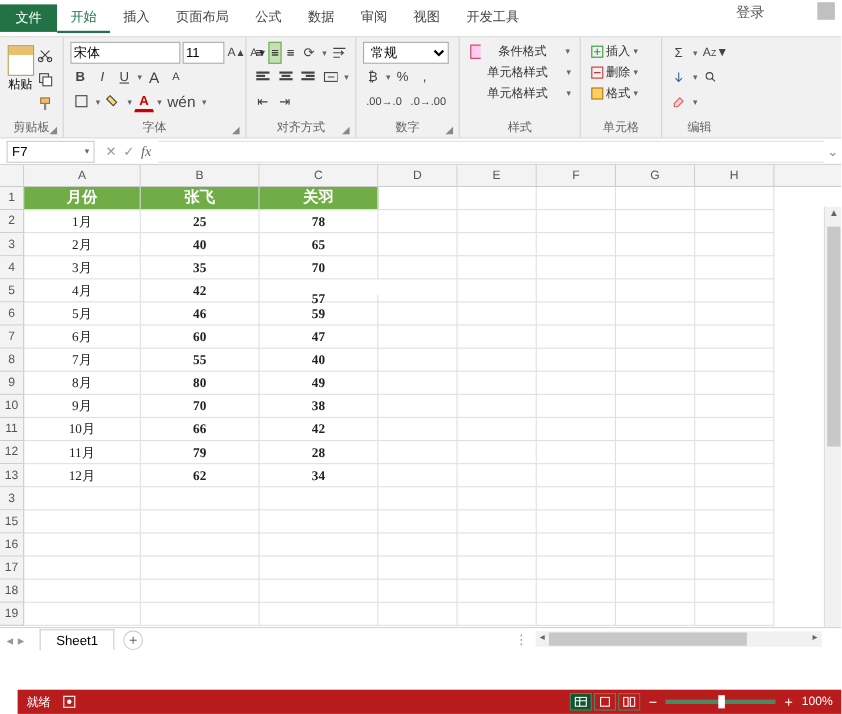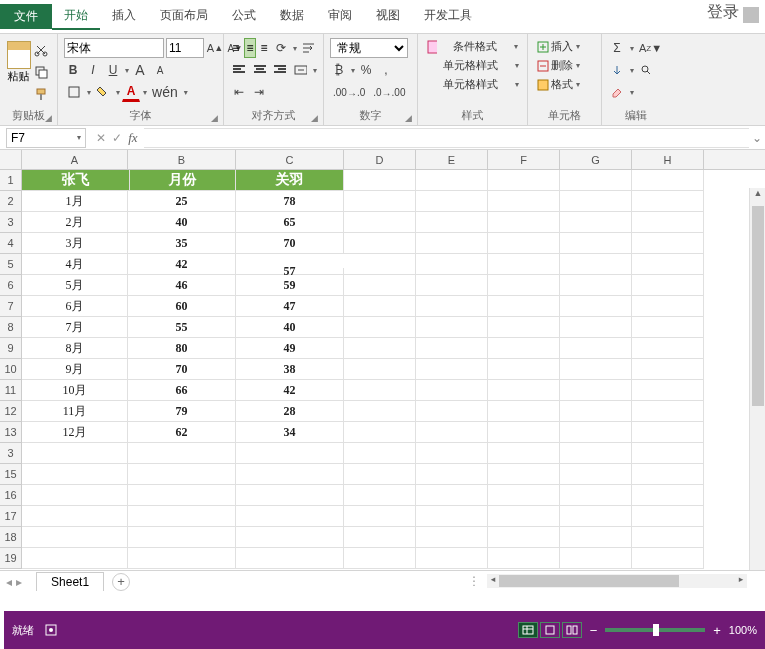--- a/index.html
+++ b/index.html
@@ -3,21 +3,21 @@
 <meta charset="utf-8">
 <style>
 * { margin: 0; padding: 0; box-sizing: border-box; }
 body { font-family: "Microsoft YaHei", SimSun, Arial, sans-serif; font-size: 12px; background: #fff; width: 765px; height: 649px; overflow: hidden; position: relative; }
 
 
 .menu-bar { height: 34px; background: #fff; display: flex; align-items: center; border-bottom: 1px solid #d4d4d4; position: relative; }
 .menu-item { padding: 4px 12px; cursor: pointer; font-size: 12px; color: #444; }
 .menu-item.file { background: #217346; color: #fff; padding: 4px 14px; }
 .menu-item.active { background: #fff; color: #217346; border-bottom: 2px solid #217346; }
-.login { position: absolute; right: 6px; top: 2px; display: flex; align-items: flex-end; color: #555; font-size: 16px; }
+.login { position: absolute; right: 6px; top: 2px; display: flex; align-items: flex-start; color: #555; font-size: 13px; gap: 44px; }
 .login-icon { width: 16px; height: 16px; background: #c0c0c0; margin-left: 4px; }
 
 
 .ribbon { height: 92px; background: #f1f1f1; border-bottom: 1px solid #d4d4d4; display: flex; }
 .ribbon-group { border-right: 1px solid #d4d4d4; padding: 4px 6px 2px 6px; display: flex; flex-direction: column; position: relative; }
 .ribbon-group-label { position: absolute; bottom: 2px; left: 0; right: 0; text-align: center; font-size: 11px; color: #666; }
 .ribbon-group-content { flex: 1; display: flex; flex-direction: column; gap: 2px; }
 .ribbon-row { display: flex; align-items: center; gap: 2px; }
 .rbtn { min-width: 18px; height: 20px; display: inline-flex; align-items: center; justify-content: center; padding: 0 2px; cursor: pointer; border: 1px solid transparent; font-size: 12px; color: #444; }
 .dd { font-size: 8px; color: #666; margin-left: 1px; }
@@ -67,21 +67,21 @@
 .sheet-bar { height: 22px; background: #fff; border-top: 1px solid #d4d4d4; display: flex; align-items: center; position: relative; }
 .sheet-nav { display: flex; gap: 4px; padding: 0 6px; color: #999; }
 .sheet-tab { padding: 2px 14px; border: 1px solid #ccc; border-bottom: none; background: #fff; font-size: 12px; margin-left: 8px; cursor: pointer; }
 .sheet-add { width: 18px; height: 18px; border: 1px solid #ccc; border-radius: 50%; display: flex; align-items: center; justify-content: center; margin-left: 8px; color: #666; cursor: pointer; font-size: 13px; }
 .hscroll { position: absolute; right: 18px; top: 3px; height: 14px; width: 260px; background: #f1f1f1; }
 .hscroll .thumb { position: absolute; left: 12px; top: 1px; width: 180px; height: 12px; background: #c8c8c8; }
 .hscroll .arr { position: absolute; top: 0; width: 12px; height: 14px; text-align: center; font-size: 9px; color: #666; }
 .hdiv { position: absolute; right: 285px; top: 3px; color: #999; }
 
 
-.status-bar { height: 38px; background: #701a75; color: #fff; display: flex; align-items: center; font-size: 11px; padding: 0 8px; position: absolute; bottom: 0; left: 4px; right: 0; }
+.status-bar { height: 22px; background: #b91c1c; color: #fff; display: flex; align-items: center; font-size: 11px; padding: 0 8px; position: absolute; bottom: 0; left: 16px; right: 0; }
 .status-left { display: flex; gap: 10px; align-items: center; }
 .status-right { position: absolute; right: 8px; display: flex; align-items: center; gap: 8px; }
 .view-btns { display: flex; gap: 2px; }
 .view-btn { width: 20px; height: 16px; border: 1px solid #4a8a62; display: flex; align-items: center; justify-content: center; cursor: pointer; }
 .view-btn.active { background: #14532d; }
 .zoom-slider { width: 100px; height: 4px; background: #4a8a62; position: relative; }
 .zoom-slider .zthumb { position: absolute; left: 48px; top: -4px; width: 6px; height: 12px; background: #fff; }
 .zbtn { cursor: pointer; font-size: 13px; }
 
 svg { display: block; }
@@ -371,22 +371,22 @@
         <div class="col-h wN">D</div>
         <div class="col-h wN">E</div>
         <div class="col-h wN">F</div>
         <div class="col-h wN">G</div>
         <div class="col-h wN">H</div>
       </div>
   </div>
   <div id="rows">
       <div class="row">
         <div class="row-h">1</div>
+        <div class="cell wA hdr">月份</div>
         <div class="cell wB hdr">张飞</div>
-        <div class="cell wA hdr">月份</div>
         <div class="cell wC hdr">关羽</div>
         <div class="cell wN"></div>
         <div class="cell wN"></div>
         <div class="cell wN"></div>
         <div class="cell wN"></div>
         <div class="cell wN"></div>
       </div>
       <div class="row">
         <div class="row-h">2</div>
         <div class="cell wA" style="font-weight: normal; font-family: SimSun, serif;">1月</div>

